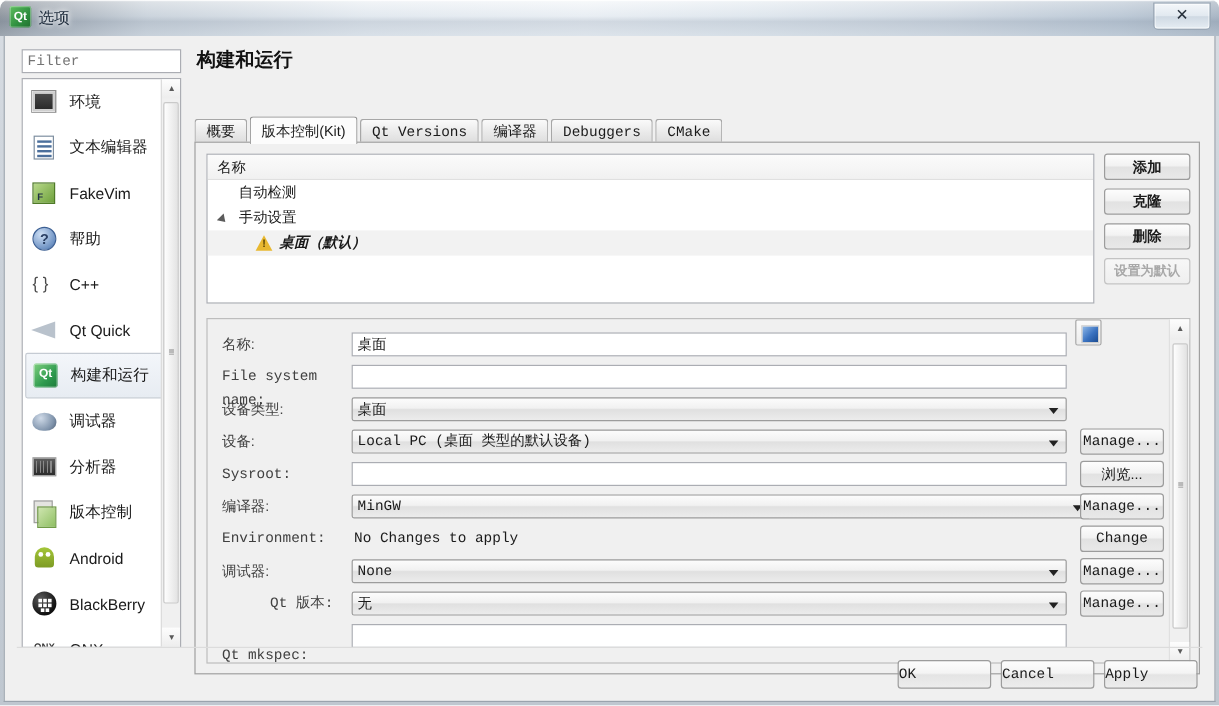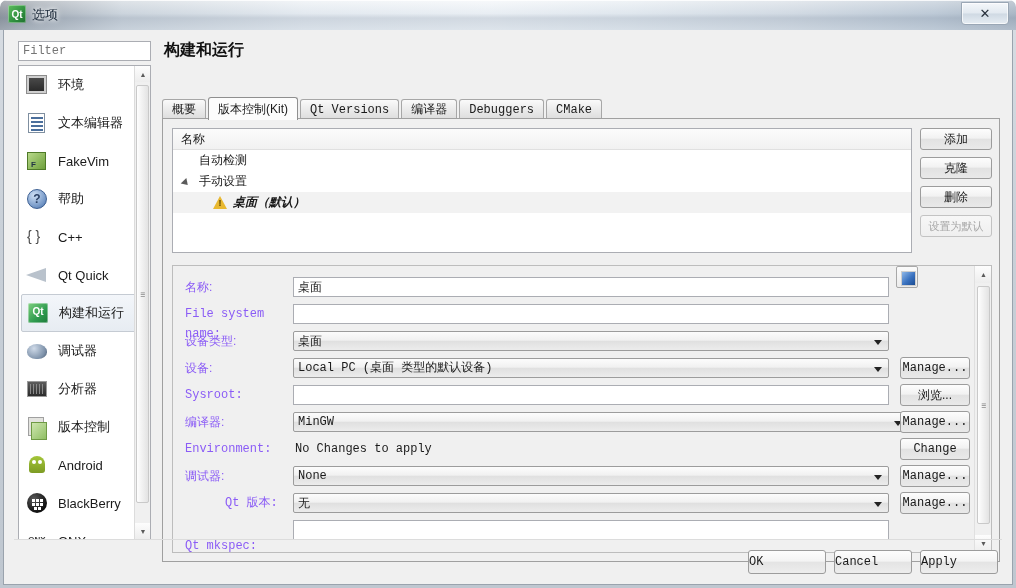--- a/index.html
+++ b/index.html
@@ -273,40 +273,41 @@
     box-sizing: border-box;
     background: linear-gradient(to bottom,#fdfdfd 0%,#f2f2f2 45%,#e2e2e2 52%,#e9e9e9 100%);
     border: 1px solid #9c9c9c;
     border-radius: 3px;
     font-size: 12px; color: #1a1a1a;
     font-family: "Liberation Sans", sans-serif;
     cursor: pointer;
     text-align: center;
     line-height: 20px;
     padding: 0;
+    font-weight: bold;
   }
   .btn.disabled { color: #a8a8a8; border-color: #c3c3c3;
     background: linear-gradient(to bottom,#f7f7f7,#efefef); cursor: default; }
 
   
   #form-area {
     position: absolute; left: 9px; top: 146px;
     width: 820px; height: 288px;
     box-sizing: border-box;
     background: #f0f0f0;
     border: 1px solid #bdbdbd;
     overflow: hidden;
   }
   #form-inner {
     position: absolute; left: 0; top: 0; width: 802px; height: 286px;
   }
   .flabel {
     position: absolute; left: 12px;
     width: 108px;
-    font-size: 12px; color: #8b5cf6;
+    font-size: 12px; color: #404040;
     line-height: 20px;
   }
   .flabel.mono { font-family: "Liberation Mono", monospace; }
   .lineedit {
     position: absolute; left: 120px;
     height: 20px; box-sizing: border-box;
     background: #ffffff;
     border: 1px solid #abadb3;
     font-size: 12px; color: #1a1a1a;
     line-height: 18px;

